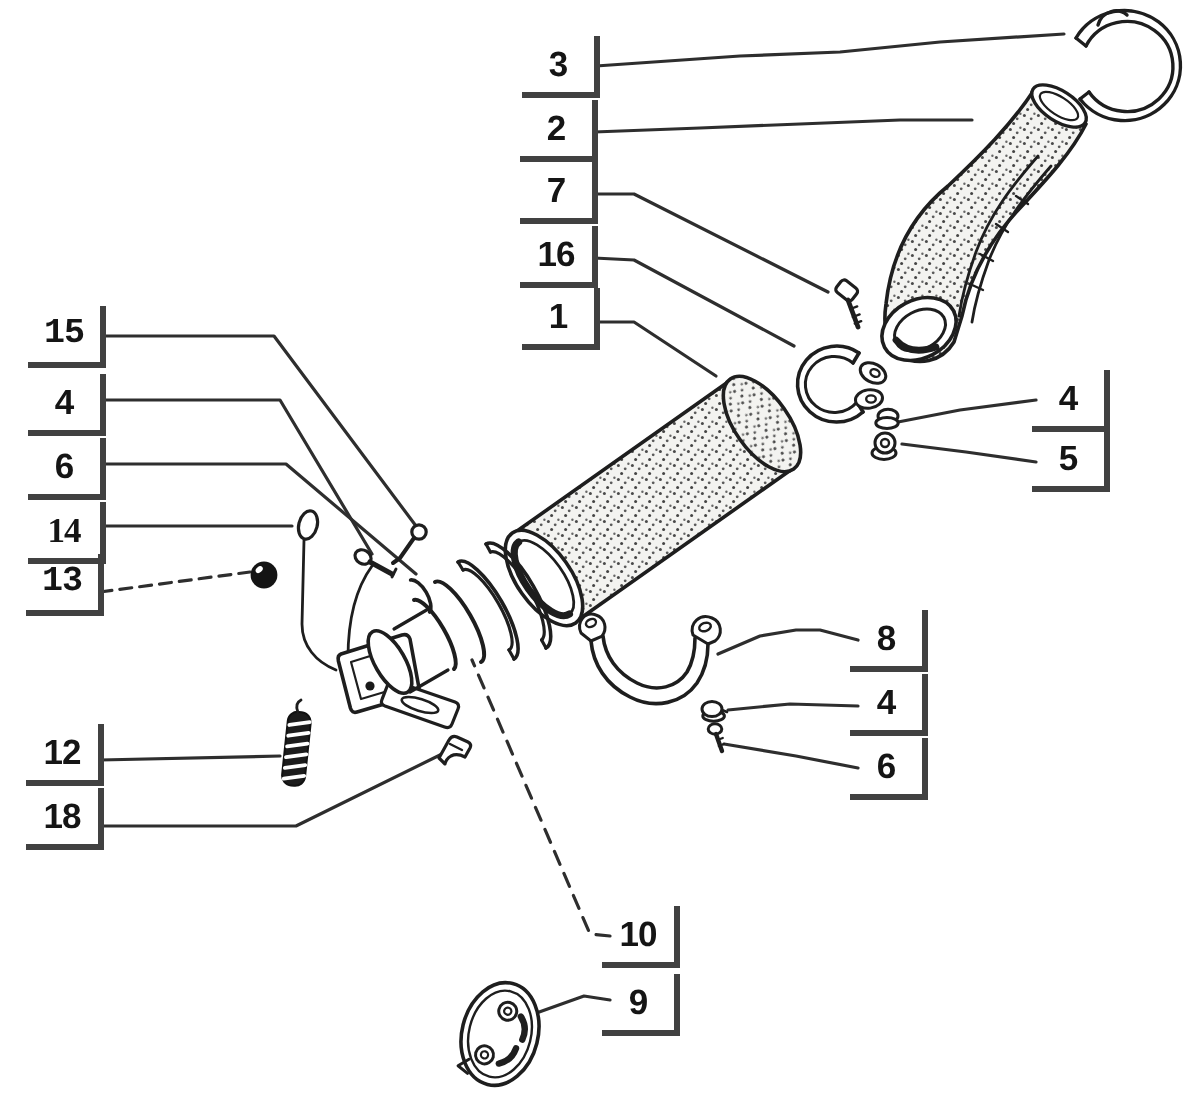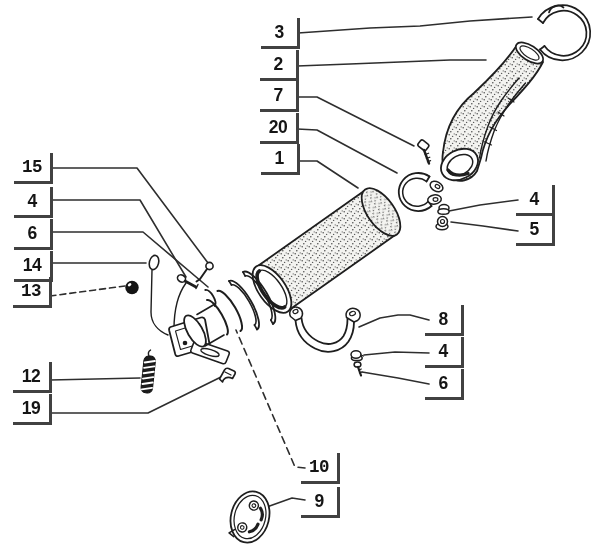--- a/index.html
+++ b/index.html
@@ -205,30 +205,30 @@
       <path d="M258,506 A12,12 0 0 1 261.5,517" stroke-width="3.2"></path>
       <path d="M259.5,522 A12,12 0 0 1 253,531.5" stroke-width="3.2"></path>
       <path d="M238,533 l-4.5,4.5 l5.5,2.5" stroke-width="1.5"></path>
     </g>
   </g>
 </svg>
 
 <div class="callout" style="left:261px;top:18px;"><span>3</span></div>
 <div class="callout" style="left:260px;top:50px;"><span>2</span></div>
 <div class="callout" style="left:260px;top:81px;"><span>7</span></div>
-<div class="callout" style="left:260px;top:113px;"><span>20</span></div>
+<div class="callout" style="left:260px;top:113px;"><span>16</span></div>
 <div class="callout" style="left:261px;top:144px;"><span>1</span></div>
 <div class="callout" style="left:14px;top:153px;font-family:Liberation Mono, monospace;"><span>15</span></div>
 <div class="callout" style="left:14px;top:187px;"><span>4</span></div>
 <div class="callout" style="left:14px;top:219px;"><span>6</span></div>
-<div class="callout" style="left:14px;top:251px;"><span>14</span></div>
+<div class="callout" style="left:14px;top:251px;font-family:Liberation Serif, serif;"><span>14</span></div>
 <div class="callout" style="left:13px;top:277px;font-family:Liberation Mono, monospace;"><span>13</span></div>
 <div class="callout" style="left:13px;top:362px;"><span>12</span></div>
-<div class="callout" style="left:13px;top:394px;"><span>19</span></div>
+<div class="callout" style="left:13px;top:394px;"><span>18</span></div>
 <div class="callout" style="left:425px;top:305px;"><span>8</span></div>
 <div class="callout" style="left:425px;top:337px;"><span>4</span></div>
 <div class="callout" style="left:425px;top:369px;"><span>6</span></div>
 <div class="callout" style="left:516px;top:185px;"><span>4</span></div>
 <div class="callout" style="left:516px;top:215px;"><span>5</span></div>
-<div class="callout" style="left:301px;top:453px;font-family:Liberation Mono, monospace;"><span>10</span></div>
+<div class="callout" style="left:301px;top:453px;"><span>10</span></div>
 <div class="callout" style="left:301px;top:487px;"><span>9</span></div>
 
 </div>
 
 </body></html>

